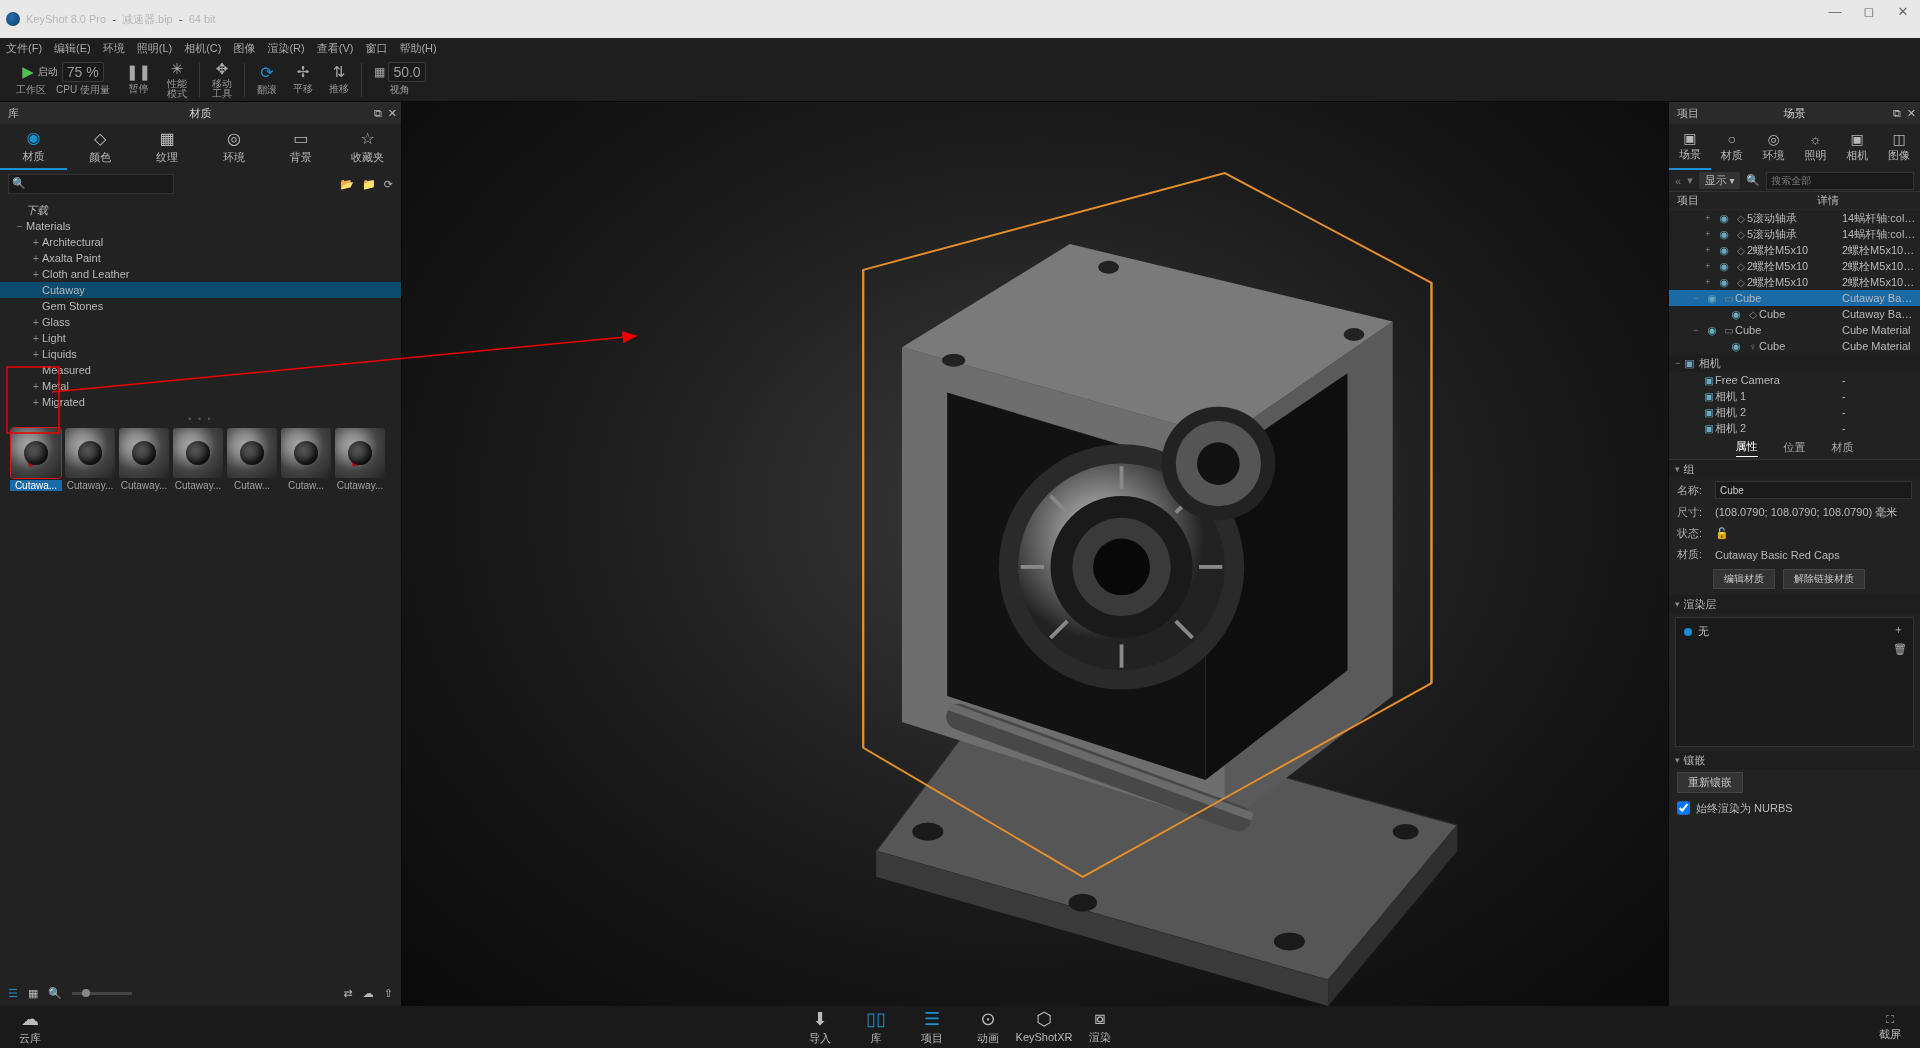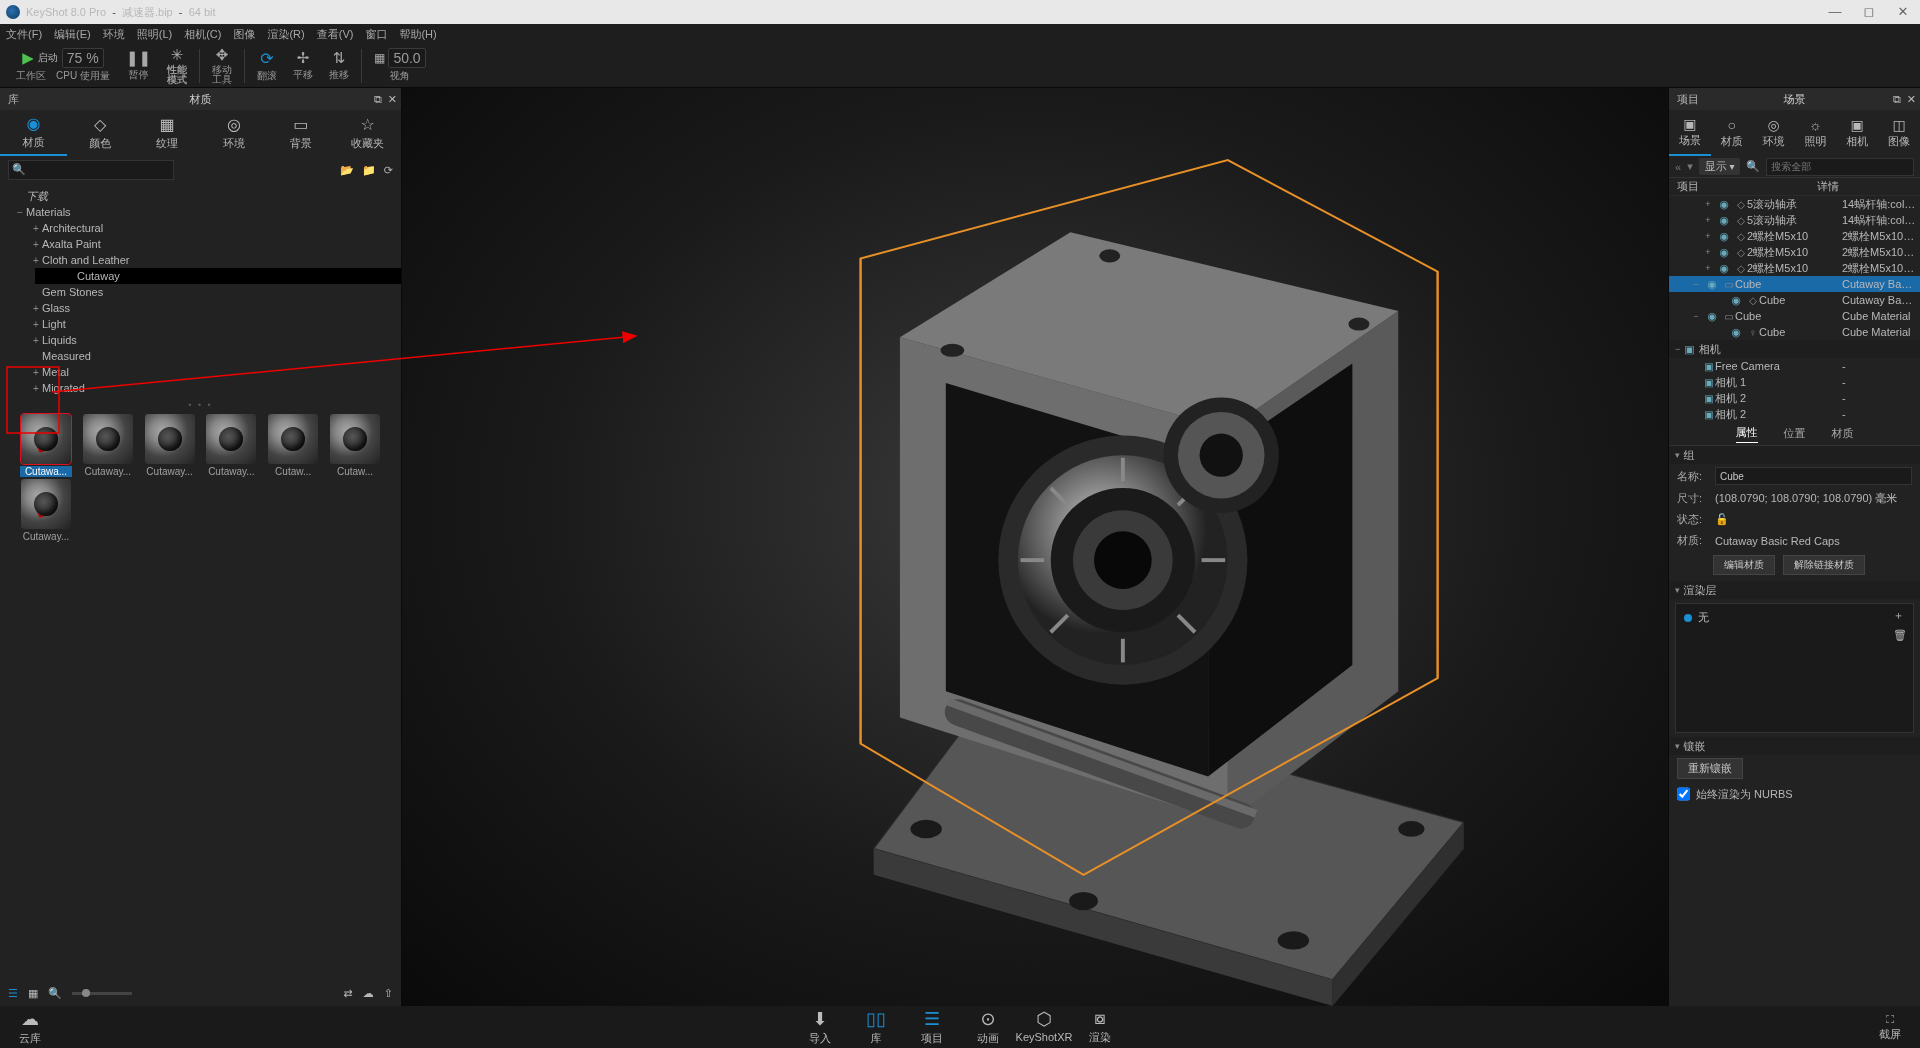--- a/index.html
+++ b/index.html
@@ -1,17 +1,17 @@
 <!DOCTYPE html>
 <html><head>
 <meta charset="utf-8">
 <style>
 * { margin: 0; padding: 0; box-sizing: border-box; font-family: "Microsoft YaHei", Arial, sans-serif; font-size: 11px; color: #b8b8b8; user-select: none; }
 body { background: #1a1a1a; width: 1920px; height: 1048px; overflow: hidden; display: flex; flex-direction: column; }
-.titlebar { height: 24px; background: #e8e8e8; display: flex; align-items: center; padding: 0 6px; color: #666; position: relative; }
+.titlebar { height: 38px; background: #e8e8e8; display: flex; align-items: center; padding: 0 6px; color: #666; position: relative; }
 .titlebar .app-icon { width: 14px; height: 14px; border-radius: 50%; background: radial-gradient(circle at 40% 40%, #2a6fb0, #0a3a60); margin-right: 6px; }
 .titlebar .title-text { color: #4a4a4a; }
 .titlebar .win-controls { position: absolute; right: 0; top: 0; height: 22px; display: flex; }
 .titlebar .win-controls div { width: 34px; height: 22px; display: flex; align-items: center; justify-content: center; color: #666; font-size: 13px; }
 .menubar { height: 20px; background: #1e1e1e; display: flex; align-items: center; padding: 0 6px; gap: 12px; }
 .menubar span { color: #a8a8a8; cursor: pointer; font-size: 11px; }
 .toolbar { height: 44px; background: #1e1e1e; border-bottom: 1px solid #0a0a0a; display: flex; align-items: center; padding: 0 8px; gap: 0; }
 .tool-btn { display: flex; flex-direction: column; align-items: center; justify-content: center; padding: 2px 8px; gap: 1px; cursor: pointer; height: 40px; min-width: 34px; }
 .tool-btn.green .tool-icon { color: #4ec24e; }
 .tool-icon { font-size: 15px; color: #a8a8a8; height: 18px; display: flex; align-items: center; }
@@ -27,25 +27,25 @@
 .lib-tabs { height: 46px; display: flex; }
 .lib-tab { flex: 1; display: flex; flex-direction: column; align-items: center; justify-content: center; gap: 2px; cursor: pointer; color: #888; }
 .lib-tab.active { color: #1a8fd4; border-bottom: 2px solid #1a8fd4; }
 .lib-tab .ico { font-size: 16px; }
 .lib-tab.active .ico { color: #1a8fd4; }
 .search-row { height: 28px; display: flex; align-items: center; padding: 0 8px; gap: 6px; }
 .search-row input { flex: 1; background: #1a1a1a; border: 1px solid #333; height: 20px; padding: 0 18px 0 4px; color: #aaa; }
 .search-icons { display: flex; gap: 8px; color: #777; }
 .tree { flex: 0 0 auto; padding: 4px 0; }
 .tree-row { height: 16px; display: flex; align-items: center; padding: 0 12px 0 14px; cursor: pointer; color: #a8a8a8; font-size: 11px; }
-.tree-row.sel { background: #000000; color: #fff; margin-left: 35px; }
+.tree-row.sel { background: #0c4a6e; color: #fff; }
 .tree-row .exp { width: 12px; text-align: center; color: #888; font-size: 10px; }
 .tree-row.child { padding-left: 30px; }
 .drag-handle { height: 10px; display: flex; align-items:center; justify-content:center; color:#555; letter-spacing:2px; font-size:9px; }
-.thumbs { padding: 4px 20px; display: flex; gap: 2px; flex-wrap: wrap; justify-content: space-between; }
+.thumbs { padding: 4px 10px; display: flex; gap: 2px; flex-wrap: wrap; }
 .thumb { width: 52px; display: flex; flex-direction: column; align-items: center; gap: 2px; cursor: pointer; }
 .thumb .img { width: 50px; height: 50px; background: radial-gradient(circle at 35% 35%, #aaa 0%, #888 25%, #444 55%, #222 100%); border-radius: 3px; position: relative; overflow: hidden; }
 .thumb .img::after { content:''; position:absolute; inset:13px; border-radius:50%; background: radial-gradient(circle at 40% 40%, #555,#1a1a1a); box-shadow: inset -3px -3px 6px rgba(0,0,0,.8); }
 .thumb.sel .img { outline: 1px solid #d12; }
 .thumb.red .img::before { content:''; position:absolute; top:14px; left:14px; width:22px; height:22px; background: radial-gradient(circle,#e22,#a00); border-radius:50% 50% 50% 10%; transform:rotate(-20deg); }
 .thumb .lbl { font-size: 10px; color: #a0a0a0; white-space: nowrap; overflow: hidden; text-overflow: ellipsis; width: 52px; text-align: center; }
 .thumb.sel .lbl { color:#fff; background:#1a6aa8; }
 .left-bottom { margin-top: auto; height: 26px; display: flex; align-items: center; padding: 0 8px; gap: 10px; color: #888; }
 .left-bottom .spacer { flex: 1; }
 .viewport { flex: 1; background: radial-gradient(ellipse at 50% 45%, #3a3a3a 0%, #1a1a1a 55%, #0a0a0a 100%); position: relative; overflow:hidden; }
@@ -133,21 +133,21 @@
       <span class="tool-lbl">工作区</span>
       <span class="tool-lbl">CPU 使用量</span>
     </div>
   </div>
   <div class="tool-btn">
       <span class="tool-icon">❚❚</span>
       <span class="tool-lbl">暂停</span>
     </div>
   <div class="tool-btn">
       <span class="tool-icon">✳</span>
-      <span class="tool-lbl" style="white-space:pre-line;text-align:right;line-height:1;font-weight:bold;">性能
+      <span class="tool-lbl" style="white-space:pre-line;text-align:right;line-height:1;">性能
 模式</span>
     </div>
   <div class="tool-sep"></div>
   <div class="tool-btn">
       <span class="tool-icon">✥</span>
       <span class="tool-lbl" style="white-space:pre-line;text-align:center;line-height:1;">移动
 工具</span>
     </div>
   <div class="tool-sep"></div>
   <div class="tool-btn">

